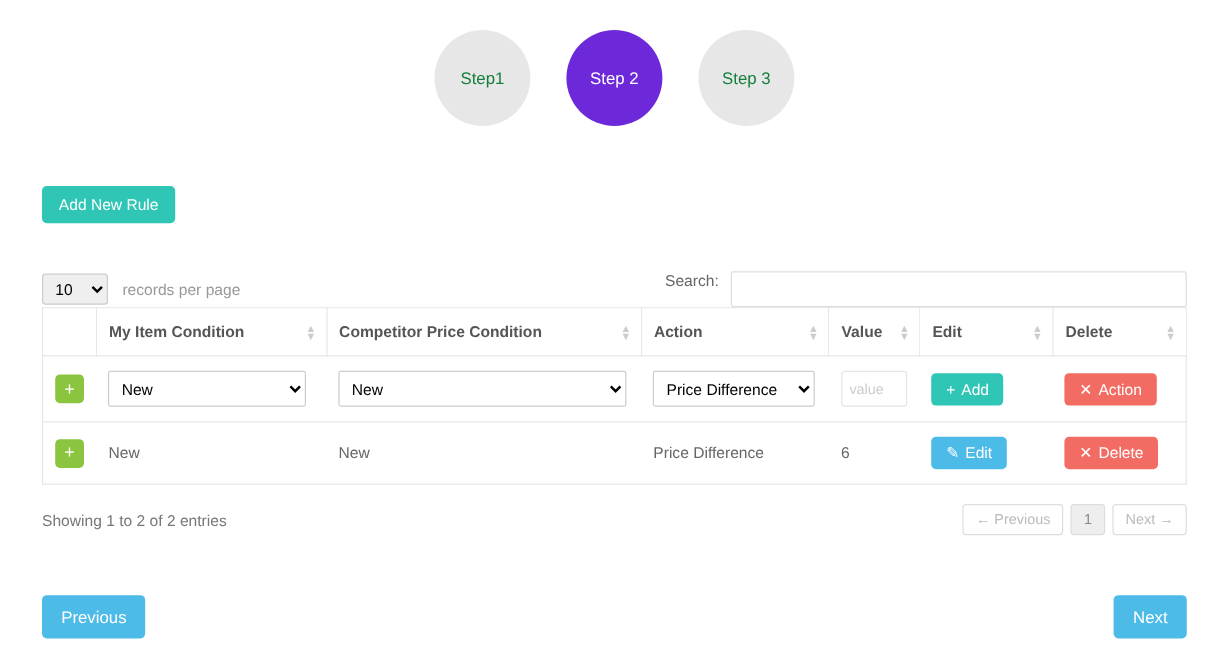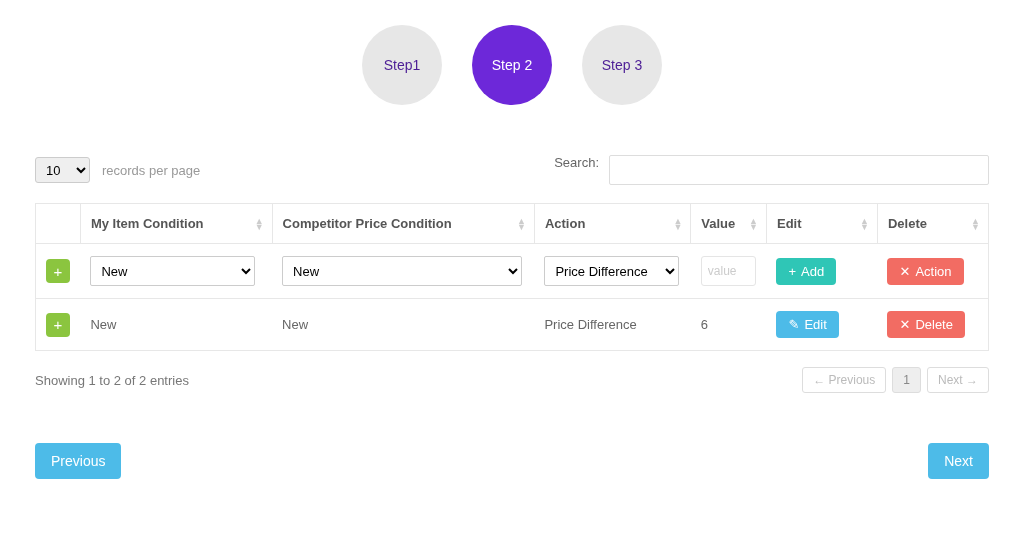--- a/index.html
+++ b/index.html
@@ -13,21 +13,21 @@
   }
   .wrap { padding: 15px 35px 20px 35px; }
 
   
   .steps { display: flex; justify-content: center; gap: 30px; margin: 10px 0 50px; }
   .step-circle {
     width: 80px; height: 80px; border-radius: 50%;
     display: flex; align-items: center; justify-content: center;
     font-size: 14px;
   }
-  .step-inactive { background: #e7e7e7; color: #4c1d95; }
+  .step-inactive { background: #e7e7e7; color: #15803d; }
   .step-active   { background: #6d28d9; color: #fff; }
 
   
   .btn {
     display: inline-flex; align-items: center; gap: 5px;
     border: none; border-radius: 4px; color: #fff;
     padding: 8px 14px; font-size: 13px; cursor: pointer;
   }
   .btn-sm { padding: 6px 12px; }
   .btn-teal   { background: #2fc6b6; }
@@ -36,21 +36,21 @@
   .btn-nav    { background: #4dbbe8; padding: 10px 16px; font-size: 14px; }
 
   .plus-tiny {
     width: 24px; height: 24px; border-radius: 4px;
     background: #8bc53f; color: #fff;
     display: flex; align-items: center; justify-content: center;
     font-size: 15px; line-height: 1; cursor: pointer;
   }
 
   
-  .controls-row { display: flex; align-items: center; justify-content: space-between; margin-bottom: 18px; }
+  .controls-row { display: flex; align-items: center; justify-content: space-between; }
   .len-wrap { display: flex; align-items: center; gap: 12px; color: #999; }
   .len-select {
     width: 55px; height: 26px; border: 1px solid #ccc; border-radius: 3px;
     font-size: 13px; padding-left: 6px;
   }
   .search-wrap { display: flex; align-items: flex-start; gap: 10px; }
   .search-input {
     width: 380px; height: 30px; border: 1px solid #ddd; border-radius: 2px;
     padding: 4px 8px; font-size: 13px;
   }
@@ -102,20 +102,23 @@
 <body>
 
 <div class="wrap">
 
   <div class="steps">
     <div class="step-circle step-inactive">Step1</div>
     <div class="step-circle step-active">Step 2</div>
     <div class="step-circle step-inactive">Step 3</div>
   </div>
 
+  <div style="margin-bottom:40px;">
+    <button class="btn btn-teal">Add New Rule</button>
+  </div>
 
   <div class="controls-row">
     <div class="len-wrap">
       <select class="len-select">
         <option>10</option>
       </select>
       <span>records per page</span>
     </div>
     <div class="search-wrap">
       <span>Search:</span>

